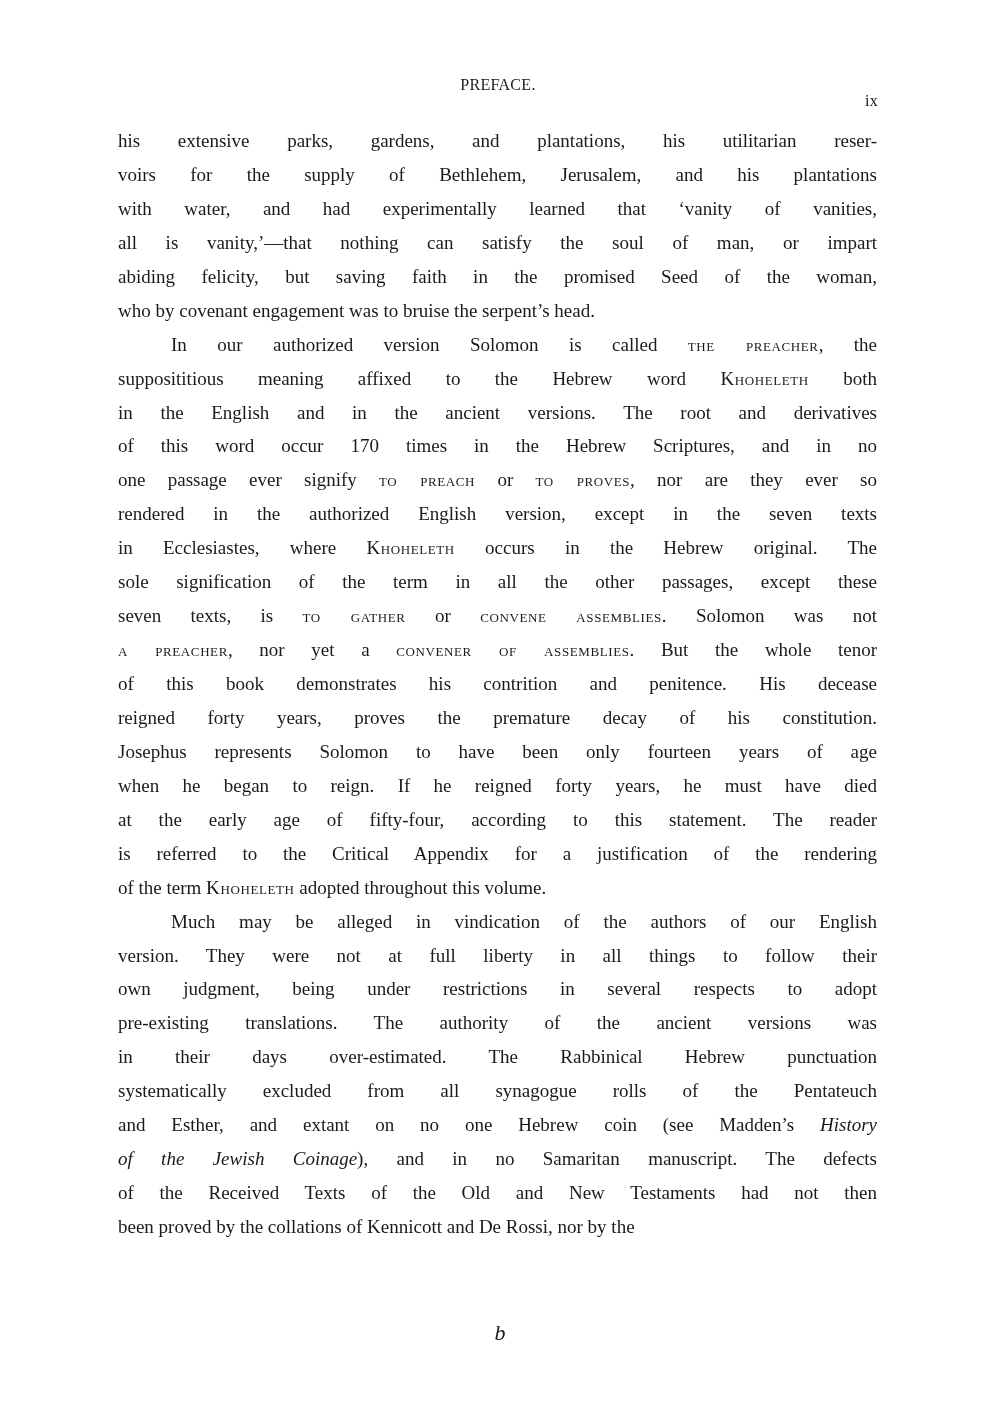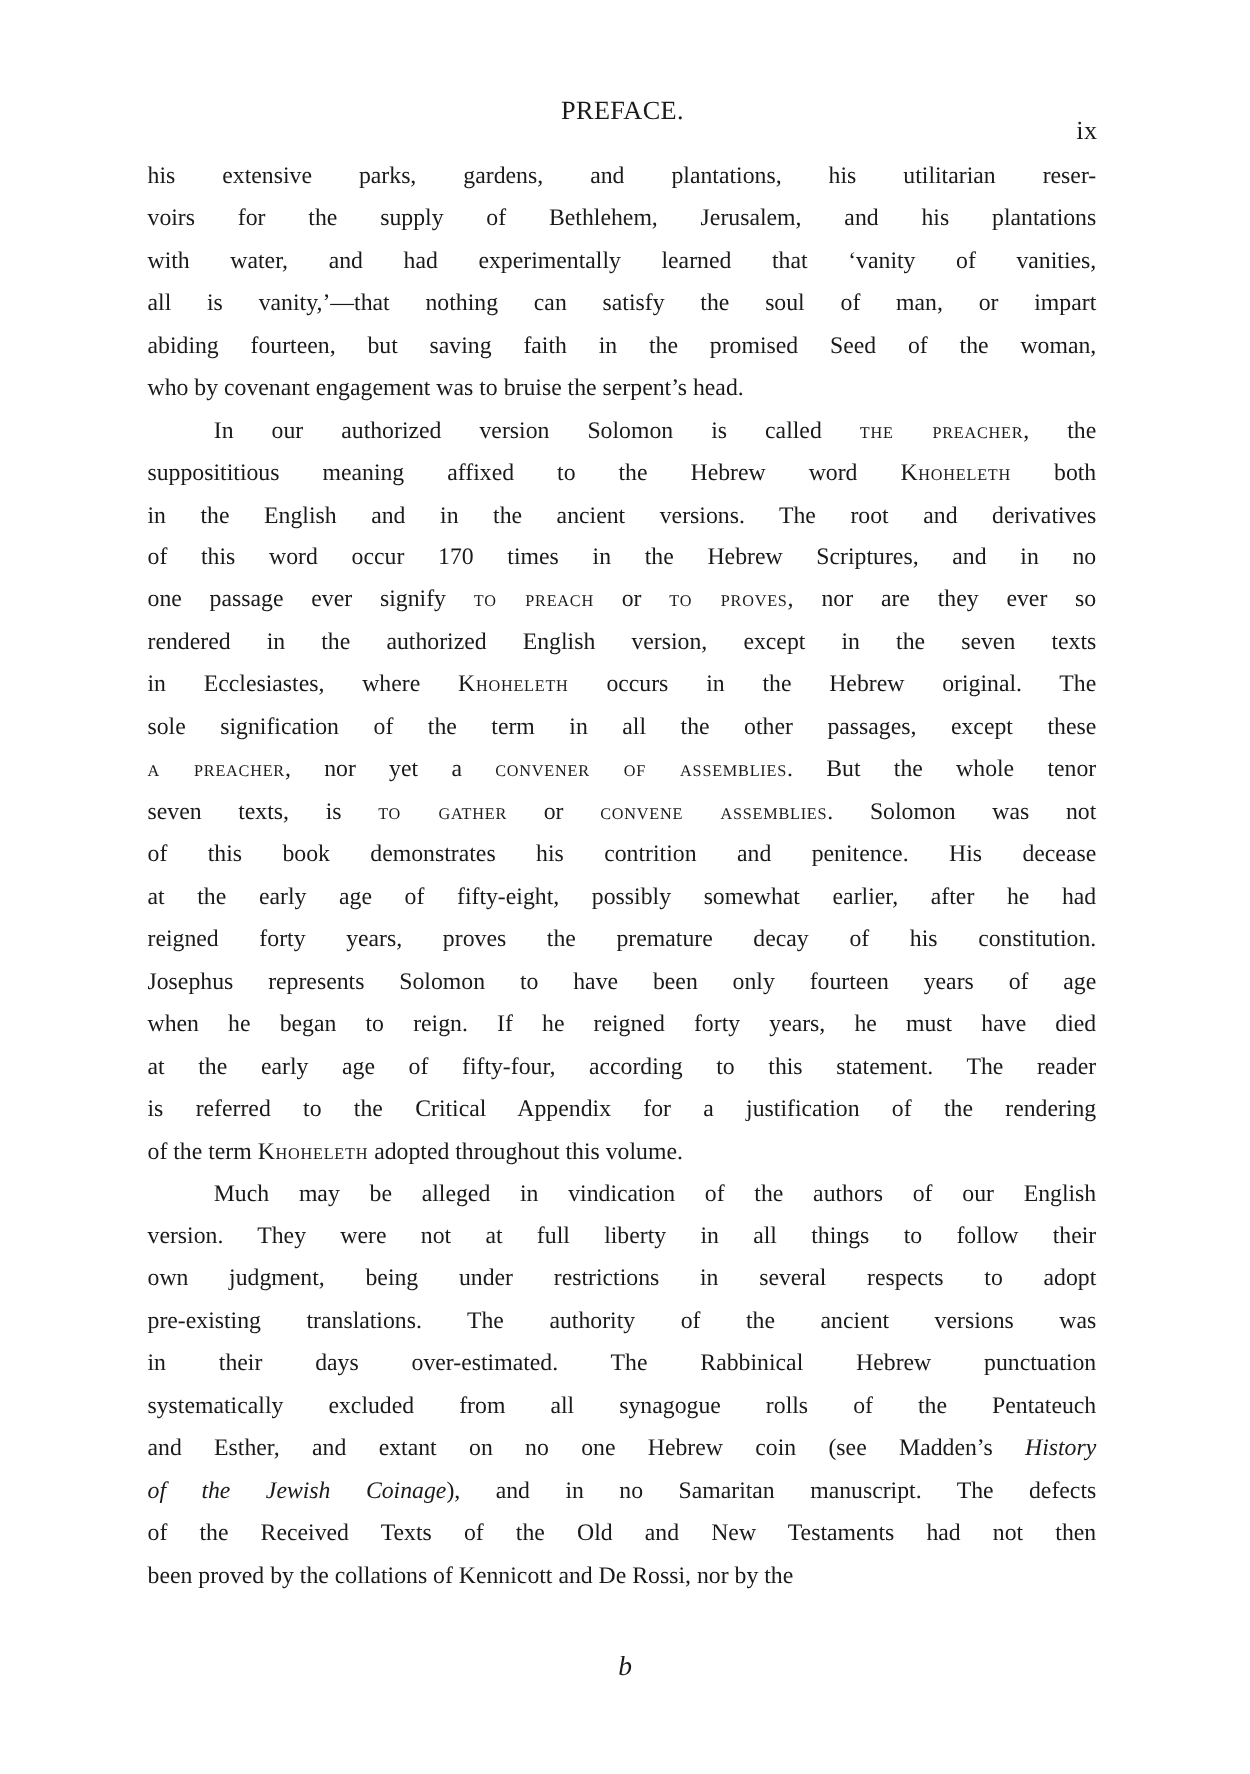--- a/index.html
+++ b/index.html
@@ -4,21 +4,21 @@
 <style>
   html, body { margin: 0; padding: 0; background: #ffffff; }
   body { width: 1000px; height: 1419px; position: relative; overflow: hidden; }
   .page {
     position: absolute; left: 0; top: 0; width: 1000px; height: 1419px;
     background: #ffffff; color: #1a1a1a;
     font-family: "Liberation Serif", "DejaVu Serif", serif;
   }
   .running-head {
     position: absolute; top: 76px; left: 118px; width: 760px; height: 28px;
-    font-size: 21px; letter-spacing: 0.3px; text-decoration: underline;
+    font-size: 16px; letter-spacing: 0.3px; text-decoration: underline;
   }
   .running-title { position: absolute; left: 0; right: 0; text-align: center; top: 0; }
   .folio { position: absolute; right: 0; top: 16px; }
   .body {
     position: absolute; top: 124px; left: 118px; width: 759px;
   }
   .line {
     display: block; height: 33.95px; line-height: 33.95px;
     font-size: 19px; white-space: nowrap;
     text-align: justify; text-align-last: justify;
@@ -40,36 +40,35 @@
     <div class="running-title">PREFACE.</div>
     <div class="folio">ix</div>
   </div>
 
   <div class="body">
     <div>
         <div class="line">his extensive parks, gardens, and plantations, his utilitarian reser-</div>
         <div class="line">voirs for the supply of Bethlehem, Jerusalem, and his plantations</div>
         <div class="line">with water, and had experimentally learned that ‘vanity of vanities,</div>
         <div class="line">all is vanity,’—that nothing can satisfy the soul of man, or impart</div>
-        <div class="line">abiding fourteen, but saving faith in the promised Seed of the woman,</div>
+        <div class="line">abiding felicity, but saving faith in the promised Seed of the woman,</div>
         <div class="line last">who by covenant engagement was to bruise the serpent’s head.</div>
       </div>
     <div>
         <div class="line indent">In our authorized version Solomon is called <span class="sc">the preacher</span>, the</div>
         <div class="line">supposititious meaning affixed to the Hebrew word <span class="sc">Khoheleth</span> both</div>
         <div class="line">in the English and in the ancient versions.  The root and derivatives</div>
         <div class="line">of this word occur 170 times in the Hebrew Scriptures, and in no</div>
         <div class="line">one passage ever signify <span class="sc">to preach</span> or <span class="sc">to proves</span>, nor are they ever so</div>
         <div class="line">rendered in the authorized English version, except in the seven texts</div>
         <div class="line">in Ecclesiastes, where <span class="sc">Khoheleth</span> occurs in the Hebrew original.  The</div>
         <div class="line">sole signification of the term in all the other passages, except these</div>
+        <div class="line">seven texts, is <span class="sc">to gather</span> or <span class="sc">convene assemblies</span>.  Solomon was not</div>
         <div class="line"><span class="sc">a preacher</span>, nor yet a <span class="sc">convener of assemblies</span>.  But the whole tenor</div>
-        <div class="line">seven texts, is <span class="sc">to gather</span> or <span class="sc">convene assemblies</span>.  Solomon was not</div>
         <div class="line">of this book demonstrates his contrition and penitence.  His decease</div>
-        <div class="line">at the early age of fifty-eight, possibly somewhat earlier, after he had</div>
         <div class="line">reigned forty years, proves the premature decay of his constitution.</div>
         <div class="line">Josephus represents Solomon to have been only fourteen years of age</div>
         <div class="line">when he began to reign.  If he reigned forty years, he must have died</div>
         <div class="line">at the early age of fifty-four, according to this statement.  The reader</div>
         <div class="line">is referred to the Critical Appendix for a justification of the rendering</div>
         <div class="line last">of the term <span class="sc">Khoheleth</span> adopted throughout this volume.</div>
       </div>
     <div>
         <div class="line indent">Much may be alleged in vindication of the authors of our English</div>
         <div class="line">version.  They were not at full liberty in all things to follow their</div>

